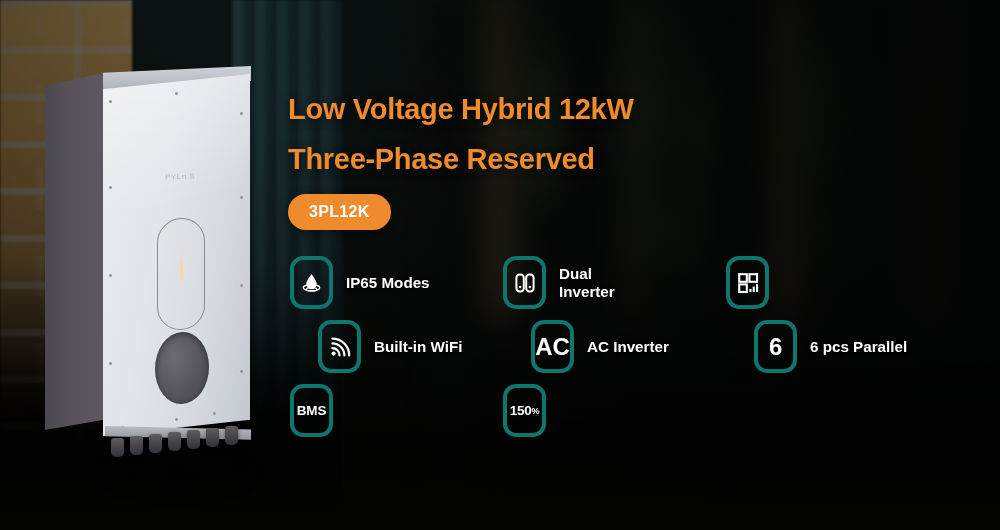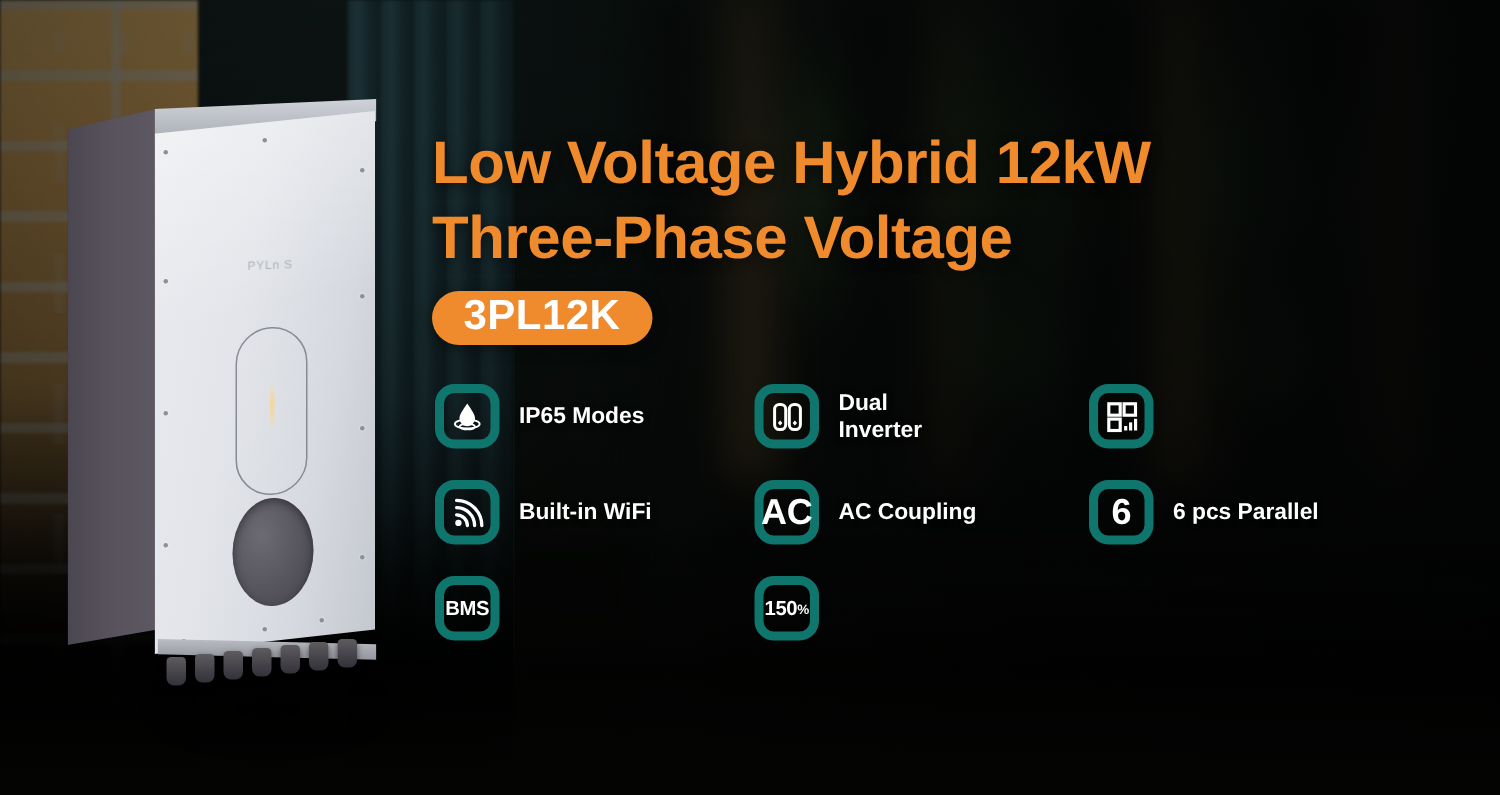--- a/index.html
+++ b/index.html
@@ -255,39 +255,39 @@
   
   #content {
     position: absolute;
     left: 288px; top: 0;
     width: 700px; height: 530px;
   }
   .title {
     position: absolute;
     left: 0; top: 84px;
     color: #ef8b2c;
-    font-size: 40px;
+    font-size: 29px;
     font-weight: bold;
     line-height: 50px;
     letter-spacing: -.3px;
     white-space: nowrap;
     text-shadow: 0 2px 8px rgba(0,0,0,.5);
   }
   .title-line2 { position: absolute; left: 0; top: 134px; }
 
   .badge {
     position: absolute;
     left: 0; top: 194px;
     height: 36px;
     padding: 0 21px;
-    display: flex; align-items: flex-start;
+    display: flex; align-items: center;
     background: #ef8b2c;
     border-radius: 18px;
     color: #ffffff;
-    font-size: 28px;
+    font-size: 16px;
     font-weight: bold;
     letter-spacing: .3px;
     box-shadow: 0 2px 10px rgba(0,0,0,.45);
   }
 
   
   .features {
     position: absolute;
     left: 2px; top: 256px;
     width: 700px;
@@ -297,27 +297,27 @@
   .feat-col.c2 { left: 213px; width: 200px; }
   .feat-col.c3 { left: 436px; width: 250px; }
 
   .feat {
     position: absolute;
     display: flex;
     align-items: center;
     gap: 13px;
   }
   .feat.r1 { top: 0px; }
-  .feat.r2 { top: 64px; }
+  .feat.r2 { top: 64px; margin-left: 28px; }
   .feat.r3 { top: 128px; }
 
   .feat-icon {
     flex: 0 0 auto;
-    width: 43px; height: 43px;
-    border: 6px solid #0f766e;
+    width: 43px; height: 53px;
+    border: 4px solid #0f766e;
     border-radius: 13px;
     display: flex;
     align-items: center;
     justify-content: center;
     position: relative;
   }
   .feat-icon.text-ic {
     color: #ffffff;
     font-size: 17px;
     font-weight: bold;
@@ -387,21 +387,21 @@
       <i style="left:65px; top:2px;"></i>
       <i style="left:84px; top:0px;"></i>
       <i style="left:103px;top:-2px;"></i>
       <i style="left:122px;top:-4px;"></i>
     </div>
   </div>
 
   <div id="content">
 
     <div class="title">Low Voltage Hybrid 12kW</div>
-    <div class="title title-line2">Three-Phase Voltage</div>
+    <div class="title title-line2">Three-Phase Reserved</div>
 
     <div class="badge">
       <span>3PL12K</span>
     </div>
 
     <div class="features">
 
       <div class="feat-col c1">
 
         <div class="feat r1">
@@ -443,21 +443,21 @@
               <path d="M7.1 14.4 l1.5 1.6 -1.5 1.6 -1.5 -1.6 z" fill="#fff"></path>
               <path d="M16.9 14.4 l1.5 1.6 -1.5 1.6 -1.5 -1.6 z" fill="#fff"></path>
             </svg>
           </span>
           <span class="feat-label">Dual
 Inverter</span>
         </div>
 
         <div class="feat r2">
           <span class="feat-icon text-ic big">AC</span>
-          <span class="feat-label">AC Coupling</span>
+          <span class="feat-label">AC Inverter</span>
         </div>
 
         <div class="feat r3">
           <span class="feat-icon text-ic small">150<span class="pct-sup">%</span></span>
         </div>
 
       </div>
 
       <div class="feat-col c3">
 

